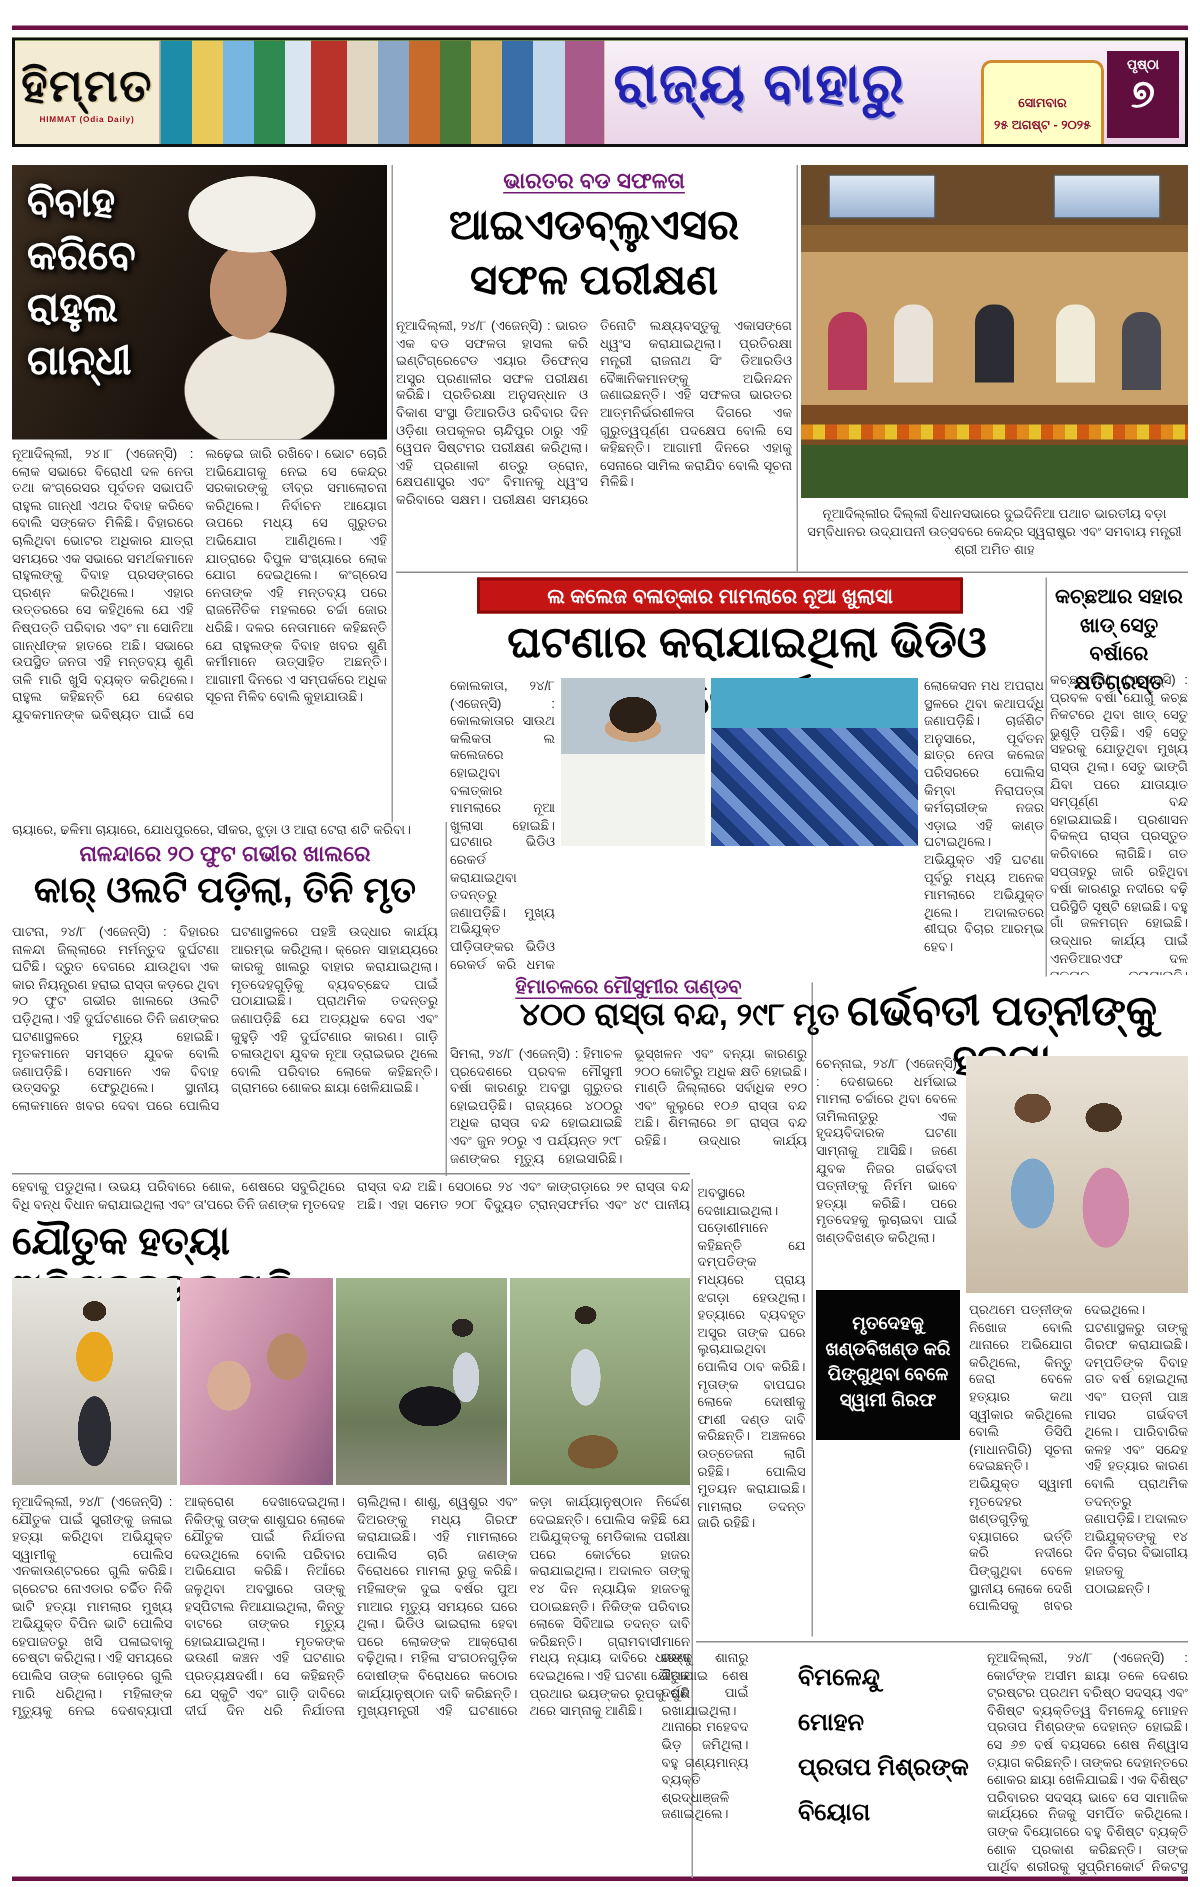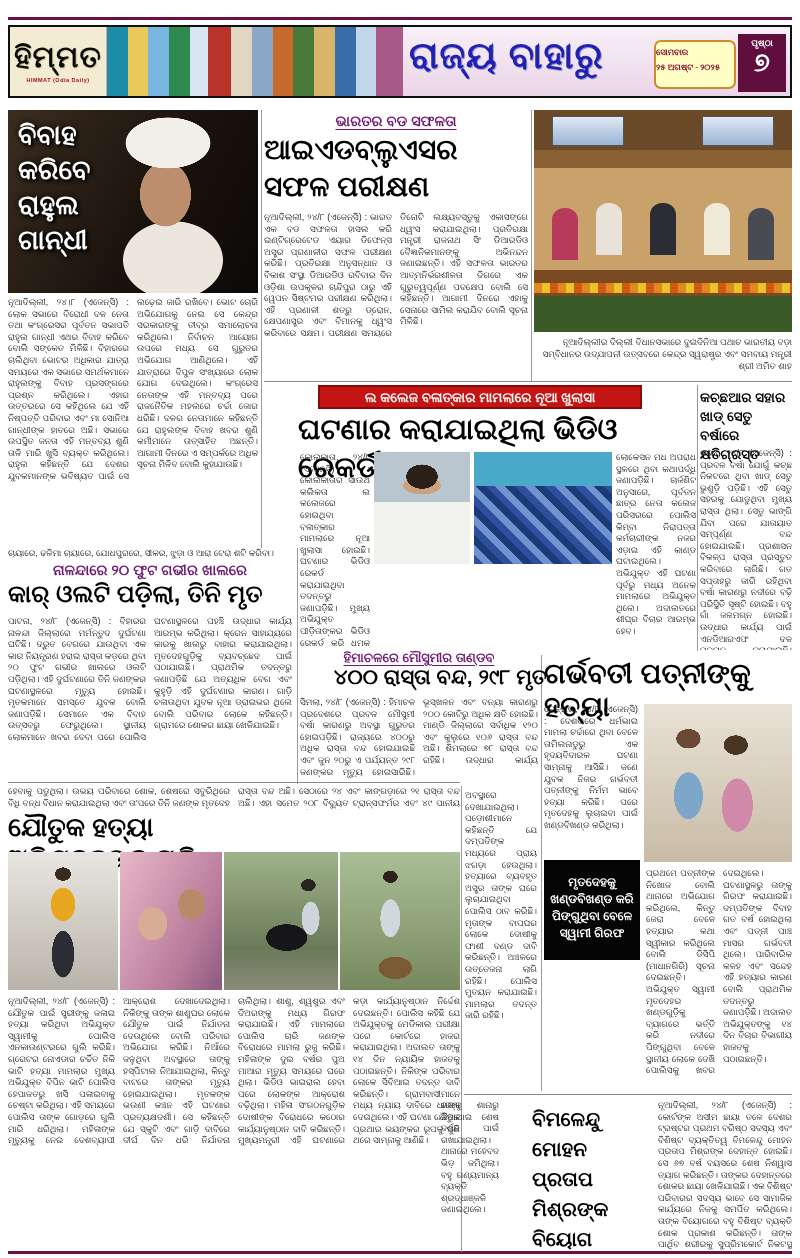--- a/index.html
+++ b/index.html
@@ -16,30 +16,30 @@
   
   .masthead{border:2px solid #101010;display:flex;overflow:hidden;background:#bef264;}
   .logo-panel{flex:0 0 96px;background:#f4ecd2;display:flex;flex-direction:column;align-items:center;justify-content:center;border-right:1px solid #caa;}
   .logo-odia{font-size:30px;font-weight:bold;color:#0a0a0a;letter-spacing:1px;text-shadow:1px 1px 0 #d8c89a;}
   .logo-latin{font-size:5.5px;color:#a01020;font-weight:bold;margin-top:2px;letter-spacing:.5px;}
   .collage{flex:0 0 296px;background:
     linear-gradient(90deg,#1d8ca8 0 7%,#e8c95a 7% 14%,#77b6e0 14% 21%,#2e8a4f 21% 28%,#d9e6f2 28% 34%,#b8332a 34% 42%,#e0d6c2 42% 49%,#8aa7c7 49% 56%,#c76b2d 56% 63%,#4a7a3a 63% 70%,#d8b56a 70% 77%,#3a6ea8 77% 84%,#c2d8ea 84% 91%,#a85a8a 91% 100%);
     background-size:100% 100%;}
   .title-area{flex:1;background:linear-gradient(#f8f0f7,#ead5e8);position:relative;}
   .section-title{position:absolute;left:6px;top:8px;font-size:37px;font-weight:bold;color:#2121b2;letter-spacing:1px;text-shadow:1px 1px 0 #9a9ad0;}
-  .date-box{position:absolute;right:54px;top:13px;width:78px;height:40px;background:#ffffc6;border:2px solid #cf8a2e;border-radius:7px;text-align:left;padding-top:5px;font-family:Liberation Serif, serif;}
+  .date-box{position:absolute;right:54px;top:13px;width:78px;height:40px;background:#ffffc6;border:2px solid #cf8a2e;border-radius:7px;text-align:center;padding-top:21px;}
   .date-box .d1{font-size:8.5px;font-weight:bold;color:#8a1030;}
   .date-box .d2{font-size:8.5px;font-weight:bold;color:#8a1030;margin-top:4px;}
   .page-box{position:absolute;right:4px;top:7px;width:48px;height:54px;background:#5f0e3e;color:#fff;text-align:center;padding-top:4px;}
   .page-box .pl{font-size:9px;font-weight:bold;}
   .page-box .pn{font-size:26px;font-weight:bold;line-height:26px;}
   
   .kicker{font-weight:bold;text-align:center;color:#701a75;}
   .kicker.u{text-decoration:underline;text-underline-offset:3px;}
-  .headline{font-weight:bold;color:#000;}
+  .headline{font-weight:bold;color:#000;text-align:center;}
   
   .ph{overflow:hidden;}
   .ph-rahul{background:
      radial-gradient(70px 42px at 64% 18%, #f2efe8 0 60%, transparent 61%),
      radial-gradient(46px 58px at 63% 46%, #bd8e6e 0 55%, transparent 56%),
      radial-gradient(90px 70px at 66% 82%, #ece7dd 0 55%, transparent 56%),
      linear-gradient(118deg,#3c2d1f 0%,#1a130d 55%,#0c0907 100%);}
   .hl-overlay{color:#fff;font-weight:bold;font-size:27px;line-height:35px;text-shadow:0 0 6px #000,2px 2px 3px #000;}
   .ph-assembly{background:
      linear-gradient(#6b4a2a 0 18%, #8a6133 18% 26%, #c8a26a 26% 72%, #7a4a22 72% 84%, #3a5a28 84% 100%);}
@@ -75,22 +75,22 @@
      linear-gradient(#9fb48a,#6a7a58 70%,#8a8a7a);}
   .ph-man2{background:
      radial-gradient(12px 10px at 42% 18%, #2c241c 0 60%, transparent 61%),
      radial-gradient(18px 34px at 42% 48%, #cfd8dd 0 55%, transparent 56%),
      radial-gradient(30px 20px at 46% 84%, #7a5a34 0 55%, transparent 56%),
      linear-gradient(#aabf96,#77885e);}
   
   .banner-red{background:#c41414;border:2px solid #8a0a0a;color:#fff;font-weight:bold;text-align:center;}
   .box-red{background:#e31212;color:#fff;font-weight:bold;text-align:center;}
   .box-black{background:#050505;color:#fff;font-weight:bold;text-align:center;}
-  .caption{font-size:8.8px;line-height:12px;color:#222;text-align:right;}
-  .obit-headline{font-weight:bold;font-size:20px;line-height:30px;color:#000;}
+  .caption{font-size:8.8px;line-height:12px;color:#222;text-align:center;}
+  .obit-headline{font-weight:bold;font-size:16px;line-height:30px;color:#000;font-family:Liberation Serif, serif;}
 </style>
 </head>
 <body>
 
 <div class="page">
 
   <div class="abs maroon-bar" style="left:8px;top:17px;width:784px;height:3px;"></div>
   <div class="abs maroon-bar" style="left:8px;top:1251px;width:784px;height:3px;"></div>
 
   <div class="abs masthead" style="left:8px;top:25px;width:784px;height:73px;">

